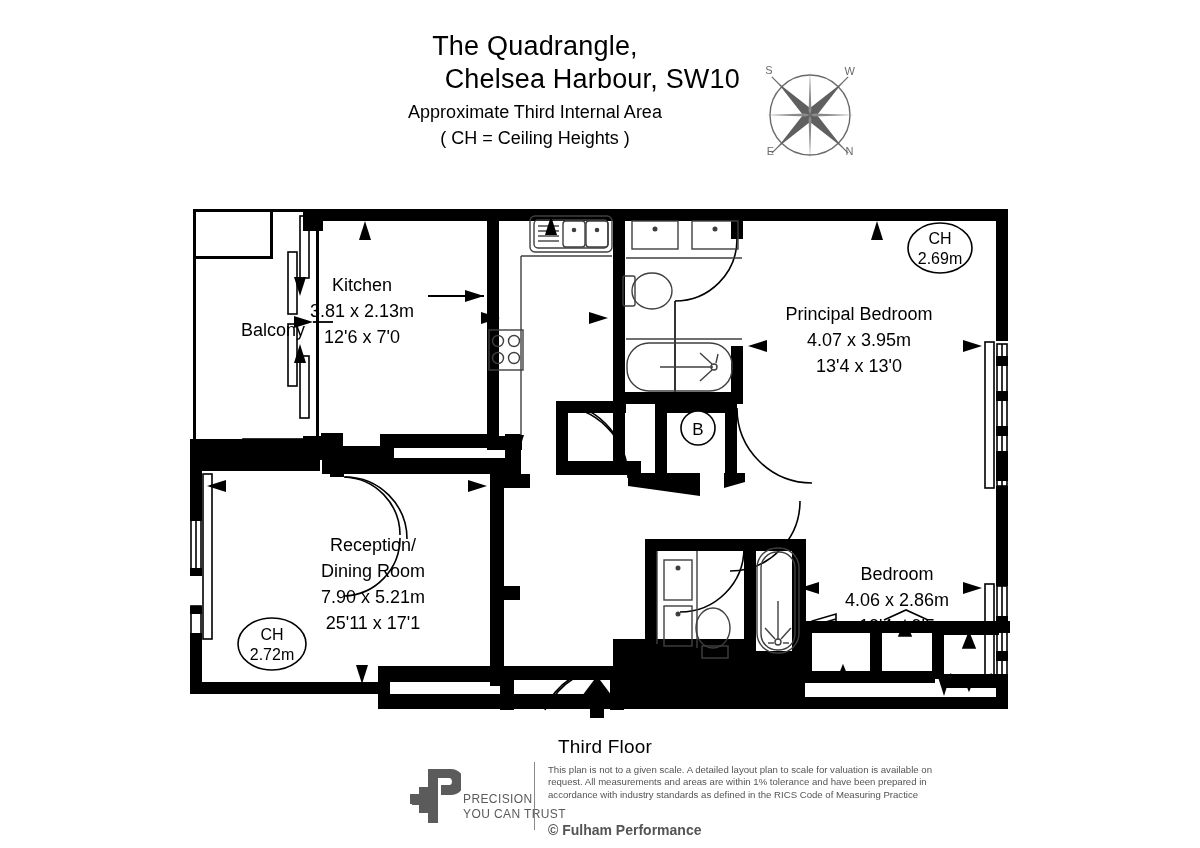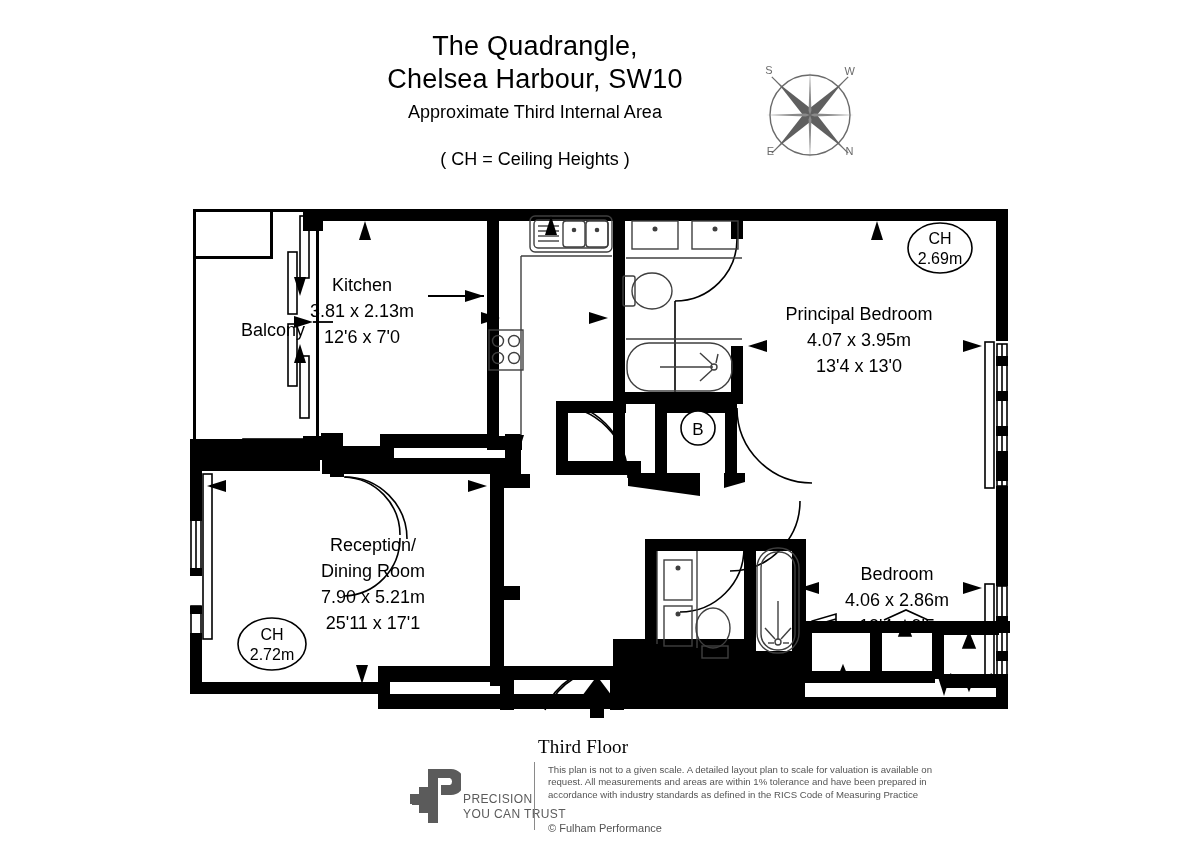--- a/index.html
+++ b/index.html
@@ -34,35 +34,36 @@
   }
   .title-line-1 {
     font-size: 27px;
     line-height: 33px;
     letter-spacing: 0.2px;
   }
   .title-line-2 {
     font-size: 27px;
     line-height: 33px;
     letter-spacing: 0.2px;
+    text-align: right;
   }
   .area-caption {
     font-size: 18px;
     line-height: 26px;
     margin-top: 3px;
   }
   .area-value {
     font-size: 26px;
     line-height: 32px;
     letter-spacing: 0.3px;
   }
   .ch-note {
     font-size: 18px;
     line-height: 26px;
-    margin-top: 21px;
+    margin-top: 0;
   }
 
   #compass {
     position: absolute;
     left: 752px;
     top: 57px;
     width: 116px;
     height: 116px;
   }
 
@@ -84,25 +85,24 @@
   
   #footer {
     position: absolute;
     left: 0;
     top: 726px;
     width: 1200px;
     height: 122px;
   }
   #floor-label {
     position: absolute;
-    left: 538px;
+    left: 558px;
     top: 10px;
     font-size: 19px;
     letter-spacing: 0.2px;
-    font-family: Liberation Serif, serif;
   }
   #logo-block {
     position: absolute;
     left: 407px;
     top: 41px;
     width: 128px;
     height: 62px;
   }
   #logo-mark {
     position: absolute;
@@ -135,22 +135,23 @@
     top: 38px;
     width: 420px;
     font-size: 9.6px;
     line-height: 12.4px;
     color: #545454;
   }
   #copyright {
     position: absolute;
     left: 548px;
     top: 96px;
-    font-size: 11px;
+    font-size: 14px;
     color: #545454;
+    font-weight: bold;
   }
 </style>
 </head>
 <body>
 
 <div id="header">
 
   <div id="title-block">
     <div class="title-line-1">The Quadrangle,</div>
     <div class="title-line-2">Chelsea Harbour, SW10</div>

